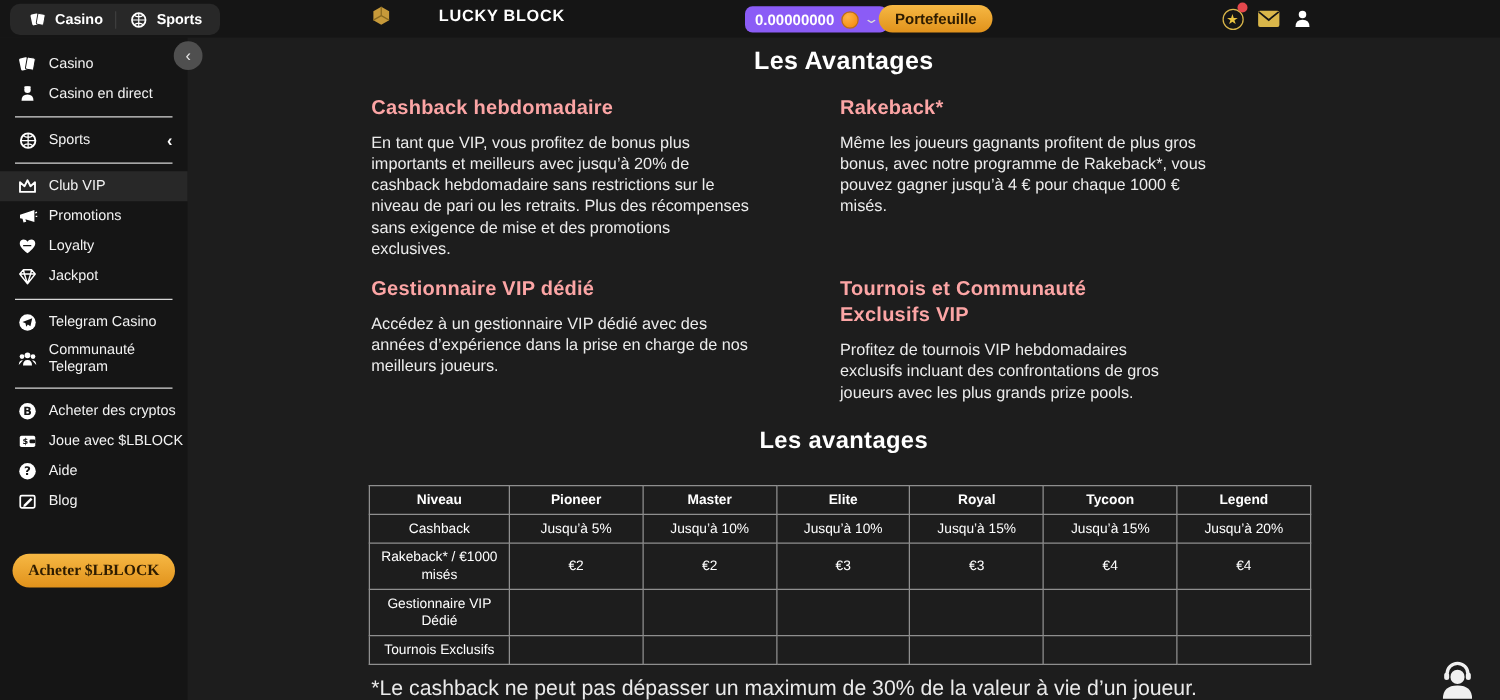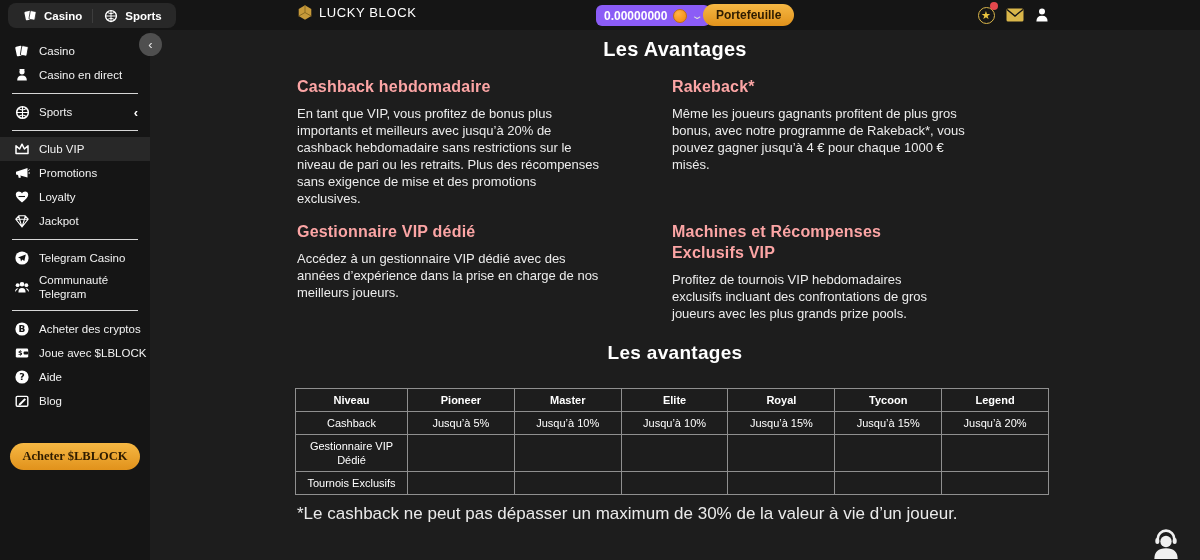--- a/index.html
+++ b/index.html
@@ -6,21 +6,21 @@
   html,body { width:1200px; height:560px; overflow:hidden; background:#1d1d1d;
     font-family:"Liberation Sans", sans-serif; color:#f1f1f1; }
   
   .topbar { position:absolute; left:0; top:0; width:1200px; height:30px; background:#151515; z-index:5; }
   .toggle { position:absolute; left:8px; top:3px; height:25px; display:flex; align-items:center;
     background:#282828; border-radius:8px; padding:0 4px; }
   .toggle .seg { display:flex; align-items:center; gap:6px; padding:0 10px; height:25px;
     font-size:11.5px; font-weight:bold; color:#fff; cursor:pointer; }
   .toggle .divider { width:1px; height:14px; background:#3d3d3d; }
   .logo { position:absolute; left:297px; top:4px; display:flex; align-items:center; gap:6px; }
-  .logo .name { font-size:13px; font-weight:normal; letter-spacing:.6px; color:#fff; }
+  .logo .name { font-size:13px; font-weight:bold; letter-spacing:.6px; color:#fff;margin-left:32px; }
   .balance { position:absolute; left:596px; top:5px; height:21px; background:#8b5cf6; border-radius:6px;
     display:flex; align-items:center; gap:6px; padding:1px 8px; cursor:pointer; }
   .balance .amt { font-size:12px; font-weight:bold; color:#fff; }
   .coin { width:14px; height:14px; border-radius:50%; background:radial-gradient(circle at 35% 30%, #ffb347, #f7931a 70%);
     border:1px solid #c06f10; }
   .chev { color:#dcdcdc; font-size:10px; line-height:1; transform:scaleX(1.6); }
   .wallet-btn { position:absolute; left:703px; top:4px; height:22px; padding:0 13px; border:none; border-radius:12px;
     background:linear-gradient(180deg,#f6b844,#e1921b); color:#2e1c00; font-weight:bold; font-size:12px;
     font-family:inherit; cursor:pointer; }
   .tb-icon { position:absolute; top:5px; width:20px; height:20px; display:flex; align-items:center;
@@ -280,21 +280,21 @@
     </div>
     <div class="sec">
       <h3>Rakeback*</h3>
       <p>Même les joueurs gagnants profitent de plus gros bonus, avec notre programme de Rakeback*, vous pouvez gagner jusqu’à 4 € pour chaque 1000 € misés.</p>
     </div>
     <div class="sec">
       <h3>Gestionnaire VIP dédié</h3>
       <p>Accédez à un gestionnaire VIP dédié avec des années d’expérience dans la prise en charge de nos meilleurs joueurs.</p>
     </div>
     <div class="sec" style="max-width:270px">
-      <h3>Machines et Récompenses Exclusifs VIP</h3>
+      <h3>Tournois et Communauté Exclusifs VIP</h3>
       <p style="max-width:310px">Profitez de tournois VIP hebdomadaires exclusifs incluant des confrontations de gros joueurs avec les plus grands prize pools.</p>
     </div>
   </div>
 
   <h2 class="table-title">Les avantages</h2>
 
   <table class="vip-table">
     <colgroup>
         <col class="first">
         <col>
@@ -317,20 +317,29 @@
       </thead>
     <tbody>
         <tr>
           <td>Cashback</td>
           <td>Jusqu’à 5%</td>
           <td>Jusqu’à 10%</td>
           <td>Jusqu’à 10%</td>
           <td>Jusqu’à 15%</td>
           <td>Jusqu’à 15%</td>
           <td>Jusqu’à 20%</td>
+        </tr>
+        <tr>
+          <td>Rakeback* / €1000 misés</td>
+          <td>€2</td>
+          <td>€2</td>
+          <td>€3</td>
+          <td>€3</td>
+          <td>€4</td>
+          <td>€4</td>
         </tr>
         <tr>
           <td>Gestionnaire VIP Dédié</td>
           <td></td>
           <td></td>
           <td></td>
           <td></td>
           <td></td>
           <td></td>
         </tr>

